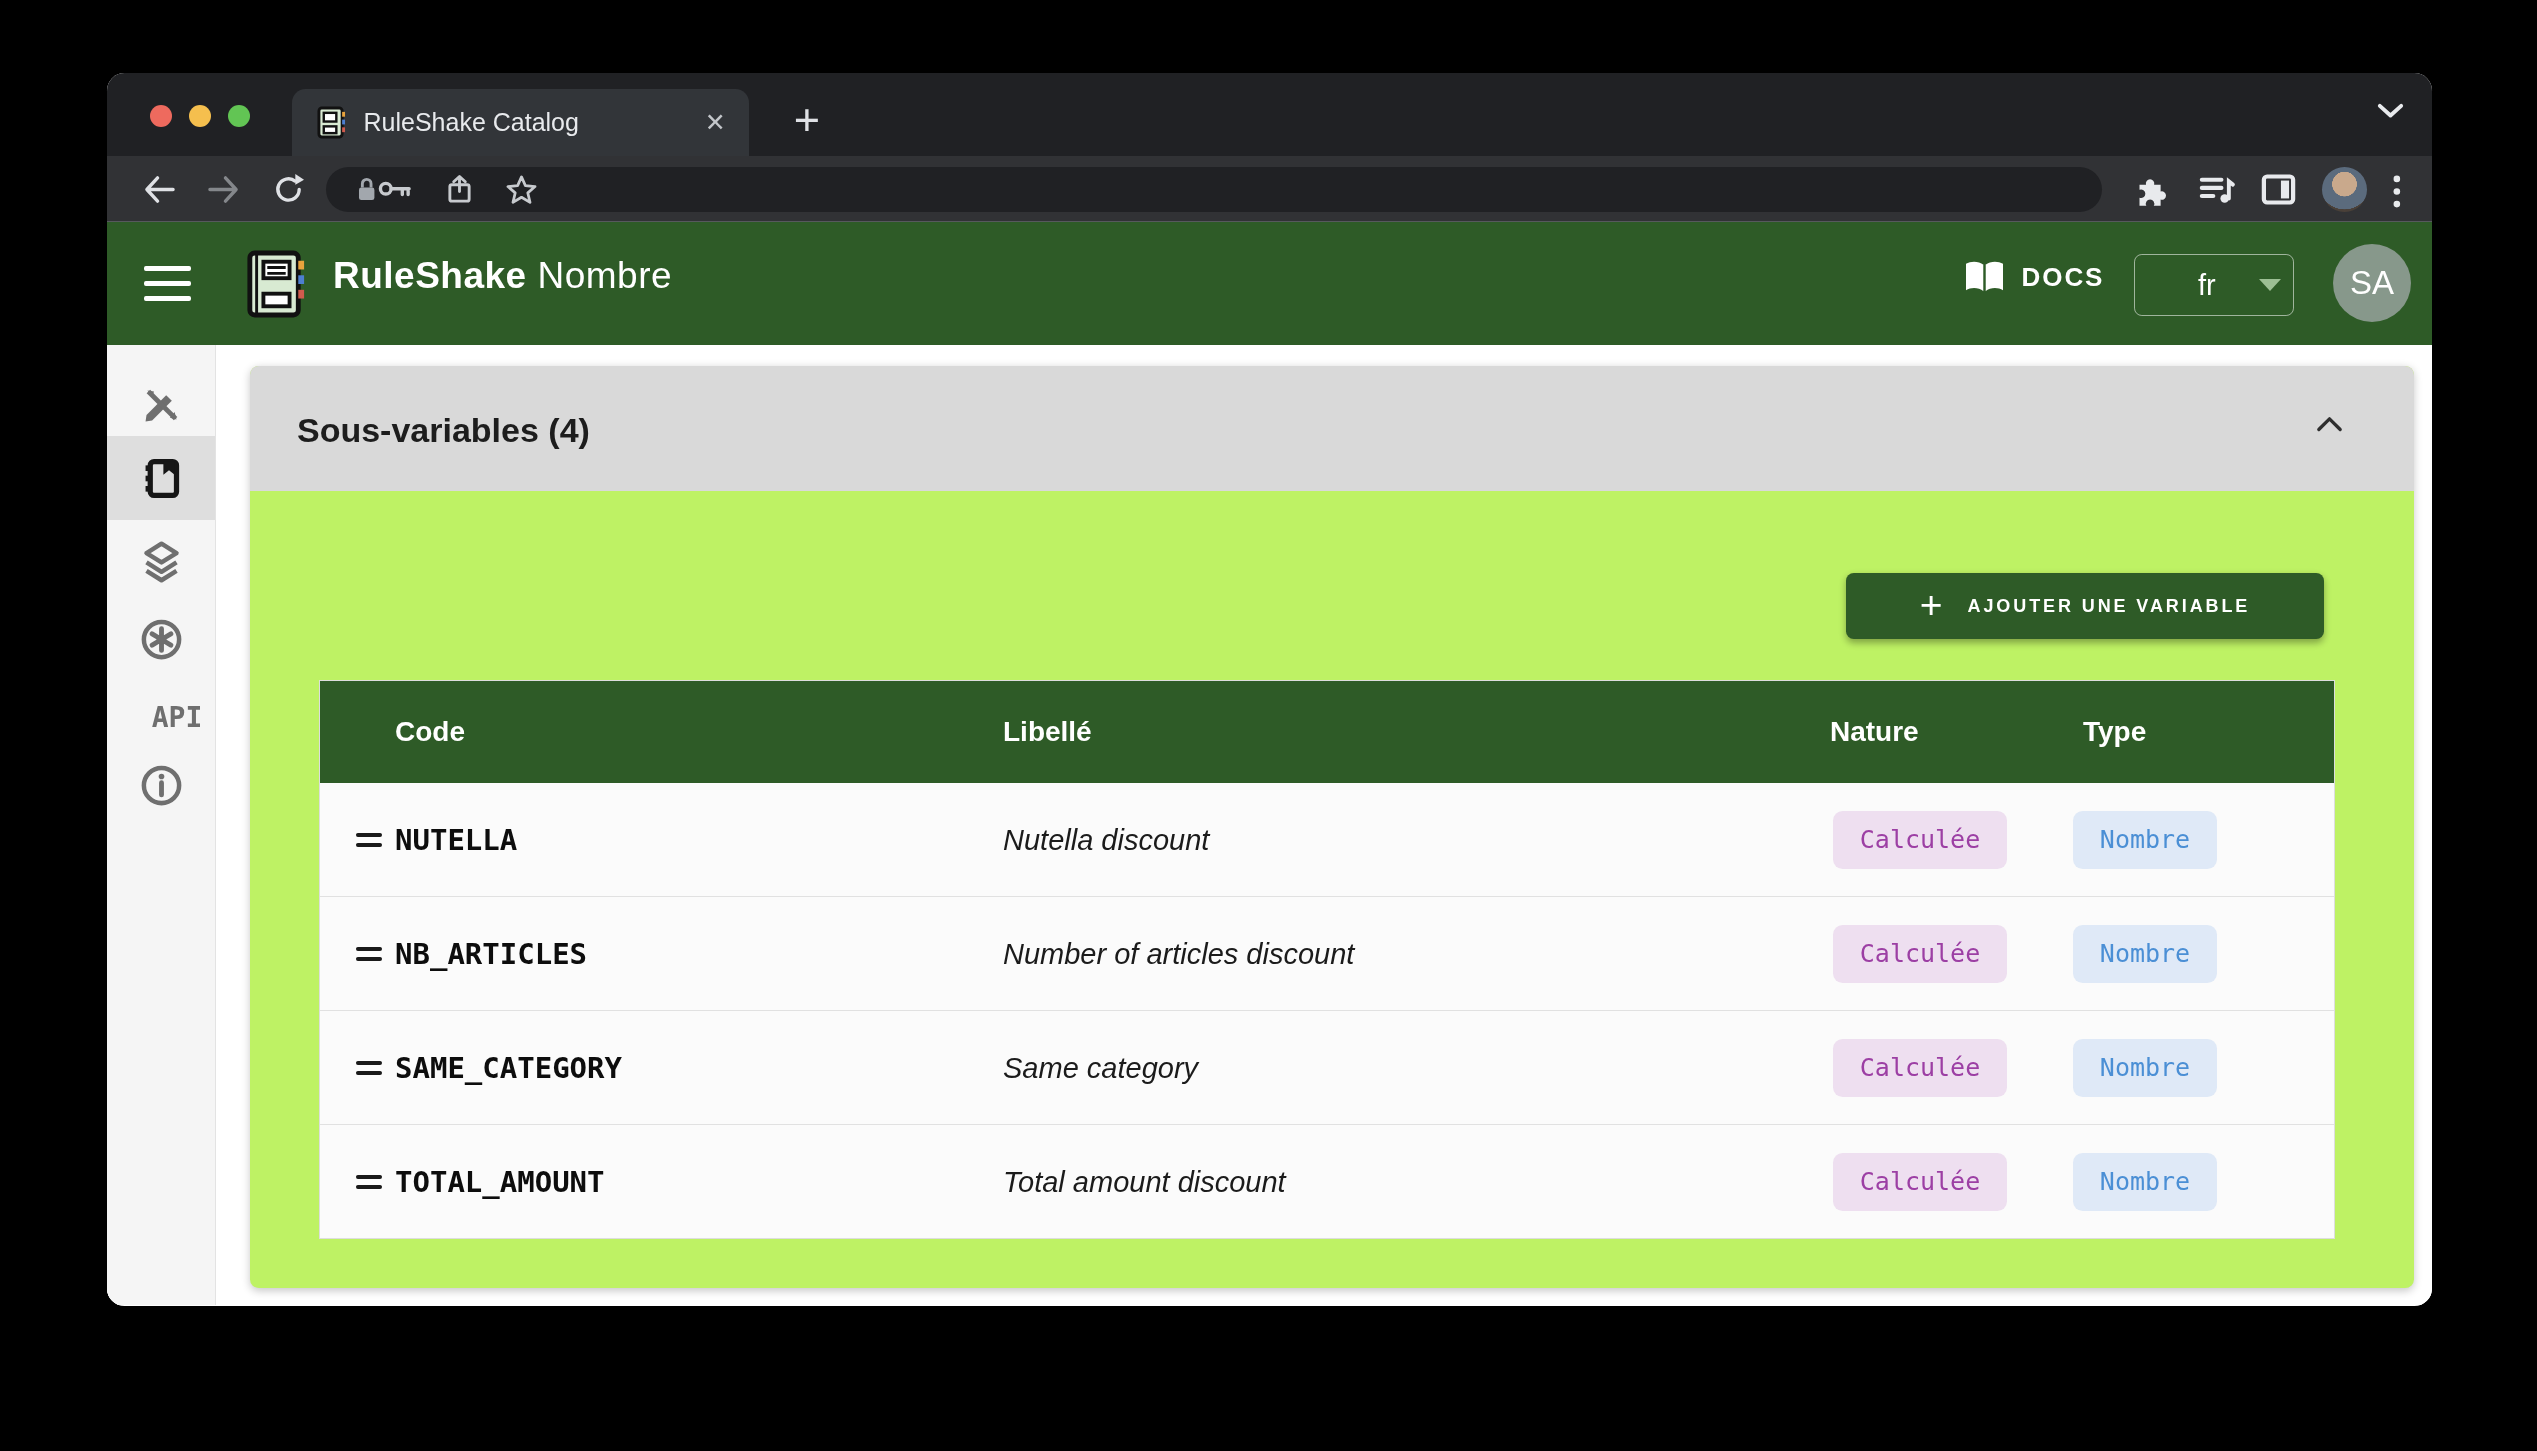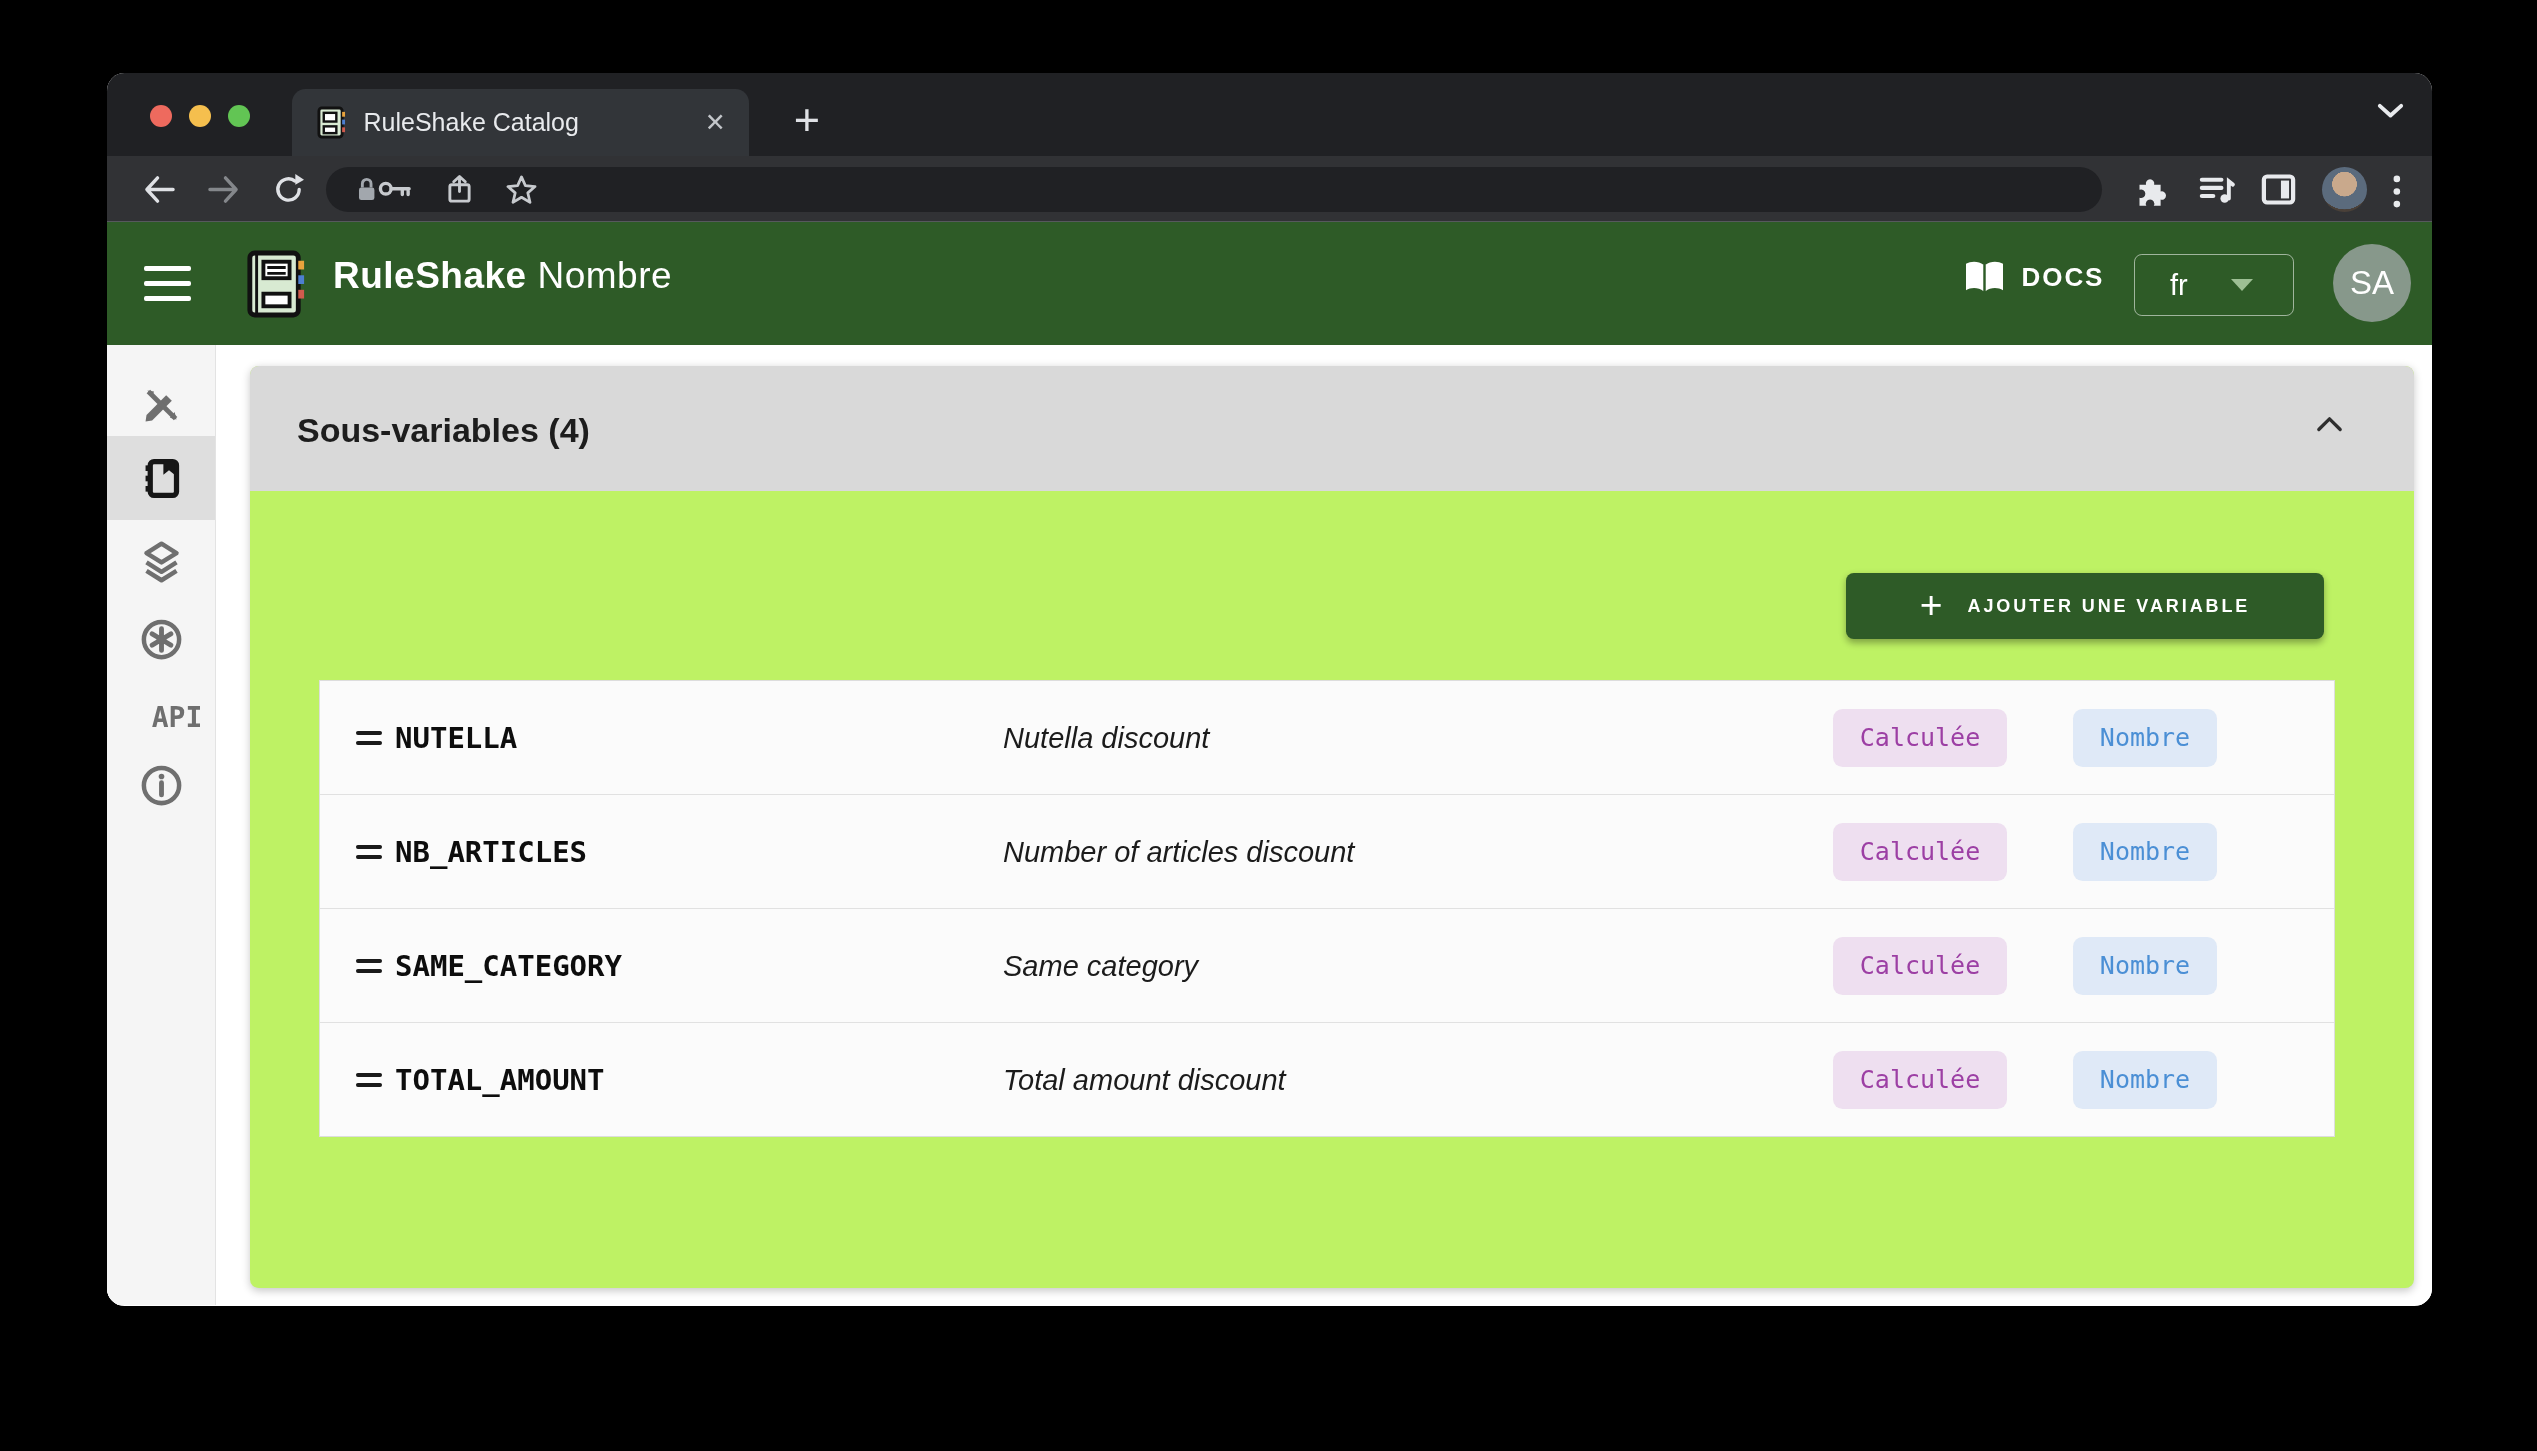--- a/index.html
+++ b/index.html
@@ -46,21 +46,21 @@
     flex-direction:column;justify-content:space-between;padding:2.9px 0;box-sizing:border-box;}
   .hamburger div{height:4.9px;background:#fff;border-radius:1.9px;}
   .brand-logo{position:absolute;left:138px;top:27px;}
   .brand{position:absolute;left:226px;top:33px;font-size:37px;color:#fff;letter-spacing:0.5px;}
   .brand b{font-weight:700;}
   .brand span{font-weight:300;}
   .docs{position:absolute;left:1856px;top:37px;display:flex;align-items:center;}
   .docs-label{margin-left:15.6px;color:#fff;font-size:26px;font-weight:700;letter-spacing:1.9px;}
   .lang{position:absolute;left:2027px;top:32px;width:160px;height:62px;
     border:1.9px solid rgba(255,255,255,.55);border-radius:7.8px;box-sizing:border-box;
-    display:flex;align-items:center;}
+    display:flex;align-items:center;padding-left:28px;}
   .lang-value{margin-left:35px;color:#fff;font-size:29px;}
   .lang-caret{margin-left:43px;width:0;height:0;border-left:11.7px solid transparent;
     border-right:11.7px solid transparent;border-top:12.6px solid #9dbf94;}
   .user-avatar{position:absolute;left:2226px;top:22.4px;width:78px;height:78px;border-radius:50%;
     background:#87988b;color:#fff;font-size:33px;display:flex;align-items:center;justify-content:center;}
 
   
   .content{position:absolute;left:0;top:272px;width:100%;height:960px;background:#fff;}
   .rail{position:absolute;left:0;top:0;width:108px;height:100%;background:#f5f5f5;
     border-right:1.9px solid #e3e3e3;}
@@ -283,20 +283,26 @@
             <polyline points="6,17 17,6 28,17" fill="none" stroke="#2f2f2f" stroke-width="3.4" stroke-linecap="round" stroke-linejoin="round"></polyline>
           </svg>
         </header>
 
         <button class="add-btn">
           <span class="add-plus">+</span>
           <span class="add-label">AJOUTER UNE VARIABLE</span>
         </button>
 
         <div class="table">
+          <div class="thead">
+            <span class="col-code">Code</span>
+            <span class="col-label">Libellé</span>
+            <span class="col-nature">Nature</span>
+            <span class="col-type">Type</span>
+          </div>
 
           <div class="trow" style="border-top:none">
             <div class="handle">
                 <div></div>
                 <div></div>
               </div>
             <span class="cell-code">NUTELLA</span>
             <span class="cell-label">Nutella discount</span>
             <span class="badge badge-nature">Calculée</span>
             <span class="badge badge-type">Nombre</span>

